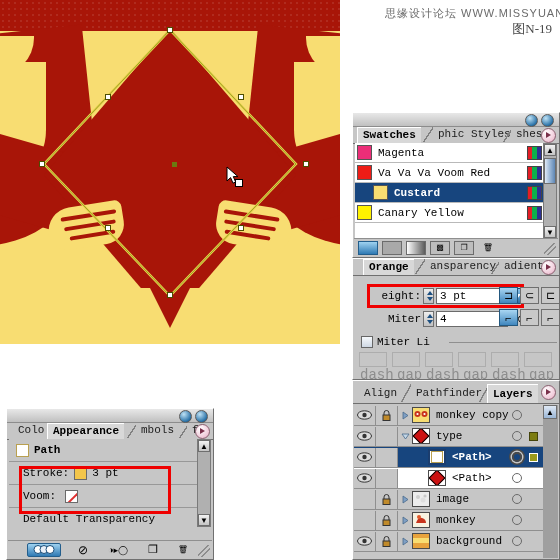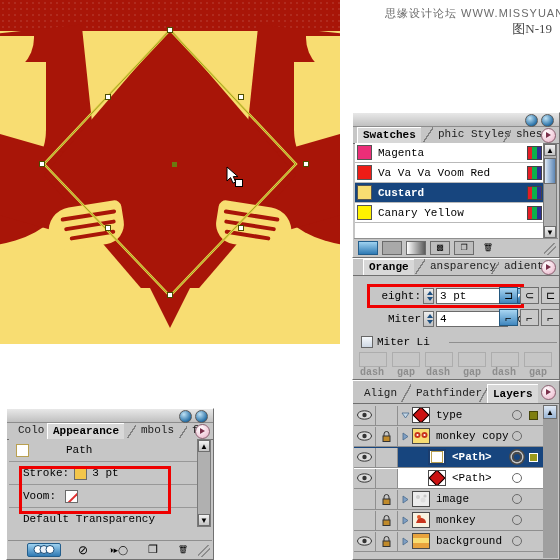--- a/index.html
+++ b/index.html
@@ -69,21 +69,21 @@
   .menubtn{position:absolute;right:3px;top:1px;width:13px;height:13px;border-radius:50%;
            background:radial-gradient(circle at 35% 30%,#ffffff,#f0c8d8 70%,#d08aa8);border:1px solid #8a6070;}
   .menubtn:after{content:"";position:absolute;left:4px;top:3px;border-left:5px solid #7a2f4a;
            border-top:3.5px solid transparent;border-bottom:3.5px solid transparent;}
   .mono{font-family:"Liberation Mono","DejaVu Sans Mono",monospace;}
 
   
   #swatches{left:352px;top:112px;width:208px;height:146px;}
   #sw-list{position:absolute;left:2px;top:30px;width:190px;height:96px;background:#ffffff;overflow:hidden;text-align:center;}
   .sw-row{position:relative;height:19px;border-bottom:1px solid #b9b9b9;display:flex;align-items:center;}
-  .sw-row.sel{background:#17457e;}
+  .sw-row.sel{background:#17457e;padding-left:16px;}
   .sw-chip{width:15px;height:15px;margin-left:2px;border:1px solid #555;box-sizing:border-box;flex:0 0 auto;}
   .sw-name{margin-left:6px;font-size:11px;color:#000;white-space:nowrap;}
   .sw-row.sel .sw-name{color:#fff;font-weight:bold;}
   .sw-mode{position:absolute;right:3px;top:3px;width:13px;height:12px;border:1px solid #444;display:flex;}
   .sw-mode i{flex:1;}
   .sw-scroll{position:absolute;right:2px;top:30px;width:14px;height:96px;background:#b0b0b0;
              border:1px solid #7a7a7a;box-sizing:border-box;}
   .sw-arrow{position:absolute;left:0;width:12px;height:12px;background:linear-gradient(#f2f2f2,#c4c4c4);
             border:1px solid #6e6e6e;box-sizing:border-box;display:flex;align-items:center;justify-content:center;font-size:8px;}
   .sw-thumb{position:absolute;left:0;top:14px;width:12px;height:26px;
@@ -111,21 +111,21 @@
          border:1px solid #1d4f7d;box-sizing:border-box;display:flex;align-items:center;justify-content:center;}
   .ddbtn:after{content:"";border-top:5px solid #ffffff;border-left:4px solid transparent;border-right:4px solid transparent;}
   .redbox{position:absolute;border:3px solid #ef0000;box-sizing:border-box;pointer-events:none;}
   .capjoin{position:absolute;width:19px;height:17px;border:1px solid #6f6f6f;background:#c9c9c9;
            box-sizing:border-box;display:flex;align-items:center;justify-content:center;}
   .capjoin.on{background:linear-gradient(#a9d6f2,#3f86be);border-color:#23587f;}
   .ckbox{position:absolute;width:12px;height:12px;background:linear-gradient(#f6f9fc,#cfd8e4);
          border:1px solid #666;box-sizing:border-box;}
   .rule{position:absolute;height:1px;background:#8f8f8f;}
   .dashfield{position:absolute;width:28px;height:15px;background:#c6c6c6;border:1px solid #adadad;box-sizing:border-box;}
-  .dashlbl{position:absolute;font-size:10px;color:#8d8d8d;font-weight:bold;}
+  .dashlbl{position:absolute;font-size:14px;color:#8d8d8d;}
 
   
   #layers{left:352px;top:380px;width:208px;height:180px;}
   #ly-list{position:absolute;left:1px;top:24px;width:190px;bottom:0;background:#c6c6c6;overflow:hidden;}
   .ly-row{position:relative;height:20px;border-bottom:1px solid #8f8f8f;display:flex;align-items:center;
           background:#c6c6c6;}
   .ly-row.child{background:#ffffff;}
   .ly-row.sel{background:#17457e;}
   .ly-eye{width:21px;height:19px;flex:0 0 auto;display:flex;align-items:center;justify-content:center;
           border-right:1px solid #8f8f8f;}
@@ -143,21 +143,21 @@
   .ly-sq.white{background:#9a9a1c;border-color:#fff;}
   .ly-scroll{position:absolute;right:1px;top:24px;width:15px;bottom:1px;background:#9f9f9f;}
   .diamond-ico{width:12px;height:12px;background:#cc1111;transform:rotate(45deg);border:1px solid #000;box-sizing:border-box;}
   .emptysq{width:12px;height:12px;background:#fff;border:1px solid #b9a050;box-sizing:border-box;}
 
   
   #appear{left:6px;top:408px;width:208px;height:152px;}
   #ap-list{position:absolute;left:2px;top:30px;width:188px;height:88px;background:#c6c6c6;}
   .ap-row{position:relative;height:22px;border-bottom:1px solid #989898;display:flex;align-items:center;padding-left:6px;}
   .ap-name{font-size:11px;color:#000;}
-  .ap-name.b{font-weight:normal;margin-left:32px;}
+  .ap-name.b{font-weight:bold;}
   .ap-chip{width:13px;height:13px;border:1px solid #6a6a6a;box-sizing:border-box;margin:0 5px;}
   .ap-chip.none{background:#fff;position:relative;overflow:hidden;}
   .ap-chip.none:after{content:"";position:absolute;left:-3px;top:5px;width:22px;height:1.5px;background:#e03030;transform:rotate(-45deg);}
   .ap-scroll{position:absolute;right:2px;top:30px;width:14px;height:88px;background:#b0b0b0;border:1px solid #7a7a7a;box-sizing:border-box;}
 </style>
 </head>
 <body>
 
 <div id="artboard">
   <div class="art-topband dots"></div>
@@ -343,41 +343,20 @@
 
   <div id="ly-list">
 
     <div class="ly-row">
       <div class="ly-eye">
         <svg width="15" height="10" viewBox="0 0 15 10">
             <ellipse cx="7.5" cy="5" rx="7" ry="4.2" fill="#dcdcdc" stroke="#333" stroke-width="1"></ellipse>
             <circle cx="7.5" cy="5" r="2.2" fill="#333"></circle>
           </svg>
       </div>
-      <div class="ly-lock"></div>
-      <div class="ly-tri">
-        <svg width="9" height="7" viewBox="0 0 9 7">
-            <path d="M1,1 L8,1 L4.5,6 Z" fill="#c3d6e6" stroke="#4a6b8c" stroke-width="0.8"></path>
-          </svg>
-      </div>
-      <div class="ly-thumb">
-          <div class="diamond-ico"></div>
-        </div>
-      <div class="ly-name mono">type</div>
-      <div class="ly-target"></div>
-      <div class="ly-sq"></div>
-    </div>
-
-    <div class="ly-row">
-      <div class="ly-eye">
-        <svg width="15" height="10" viewBox="0 0 15 10">
-            <ellipse cx="7.5" cy="5" rx="7" ry="4.2" fill="#dcdcdc" stroke="#333" stroke-width="1"></ellipse>
-            <circle cx="7.5" cy="5" r="2.2" fill="#333"></circle>
-          </svg>
-      </div>
       <div class="ly-lock">
         <svg width="9" height="11" viewBox="0 0 9 11">
             <path d="M2,5 L2,3 a2.5,2.5 0 0 1 5,0 L7,5" fill="none" stroke="#333" stroke-width="1"></path>
             <rect x="1" y="5" width="7" height="5.5" fill="#c08a2a" stroke="#333" stroke-width="1"></rect>
           </svg>
       </div>
       <div class="ly-tri">
         <svg width="7" height="9" viewBox="0 0 7 9">
             <path d="M1,1 L6,4.5 L1,8 Z" fill="#7f9fc4" stroke="#4a6b8c" stroke-width="0.8"></path>
           </svg>
@@ -385,20 +364,41 @@
       <div class="ly-thumb" style="background:#f8dd72;">
         <svg width="16" height="14" viewBox="0 0 16 14">
             <circle cx="4.5" cy="6" r="3" fill="#c8341c"></circle>
             <circle cx="11.5" cy="6" r="3" fill="#c8341c"></circle>
             <circle cx="4.5" cy="6" r="1.1" fill="#fff"></circle>
             <circle cx="11.5" cy="6" r="1.1" fill="#fff"></circle>
           </svg>
       </div>
       <div class="ly-name mono">monkey copy</div>
       <div class="ly-target"></div>
+    </div>
+
+    <div class="ly-row">
+      <div class="ly-eye">
+        <svg width="15" height="10" viewBox="0 0 15 10">
+            <ellipse cx="7.5" cy="5" rx="7" ry="4.2" fill="#dcdcdc" stroke="#333" stroke-width="1"></ellipse>
+            <circle cx="7.5" cy="5" r="2.2" fill="#333"></circle>
+          </svg>
+      </div>
+      <div class="ly-lock"></div>
+      <div class="ly-tri">
+        <svg width="9" height="7" viewBox="0 0 9 7">
+            <path d="M1,1 L8,1 L4.5,6 Z" fill="#c3d6e6" stroke="#4a6b8c" stroke-width="0.8"></path>
+          </svg>
+      </div>
+      <div class="ly-thumb">
+          <div class="diamond-ico"></div>
+        </div>
+      <div class="ly-name mono">type</div>
+      <div class="ly-target"></div>
+      <div class="ly-sq"></div>
     </div>
 
     <div class="ly-row sel">
       <div class="ly-eye" style="background:#c6c6c6;">
         <svg width="15" height="10" viewBox="0 0 15 10">
             <ellipse cx="7.5" cy="5" rx="7" ry="4.2" fill="#dcdcdc" stroke="#333" stroke-width="1"></ellipse>
             <circle cx="7.5" cy="5" r="2.2" fill="#333"></circle>
           </svg>
       </div>
       <div class="ly-lock" style="background:#c6c6c6;"></div>

